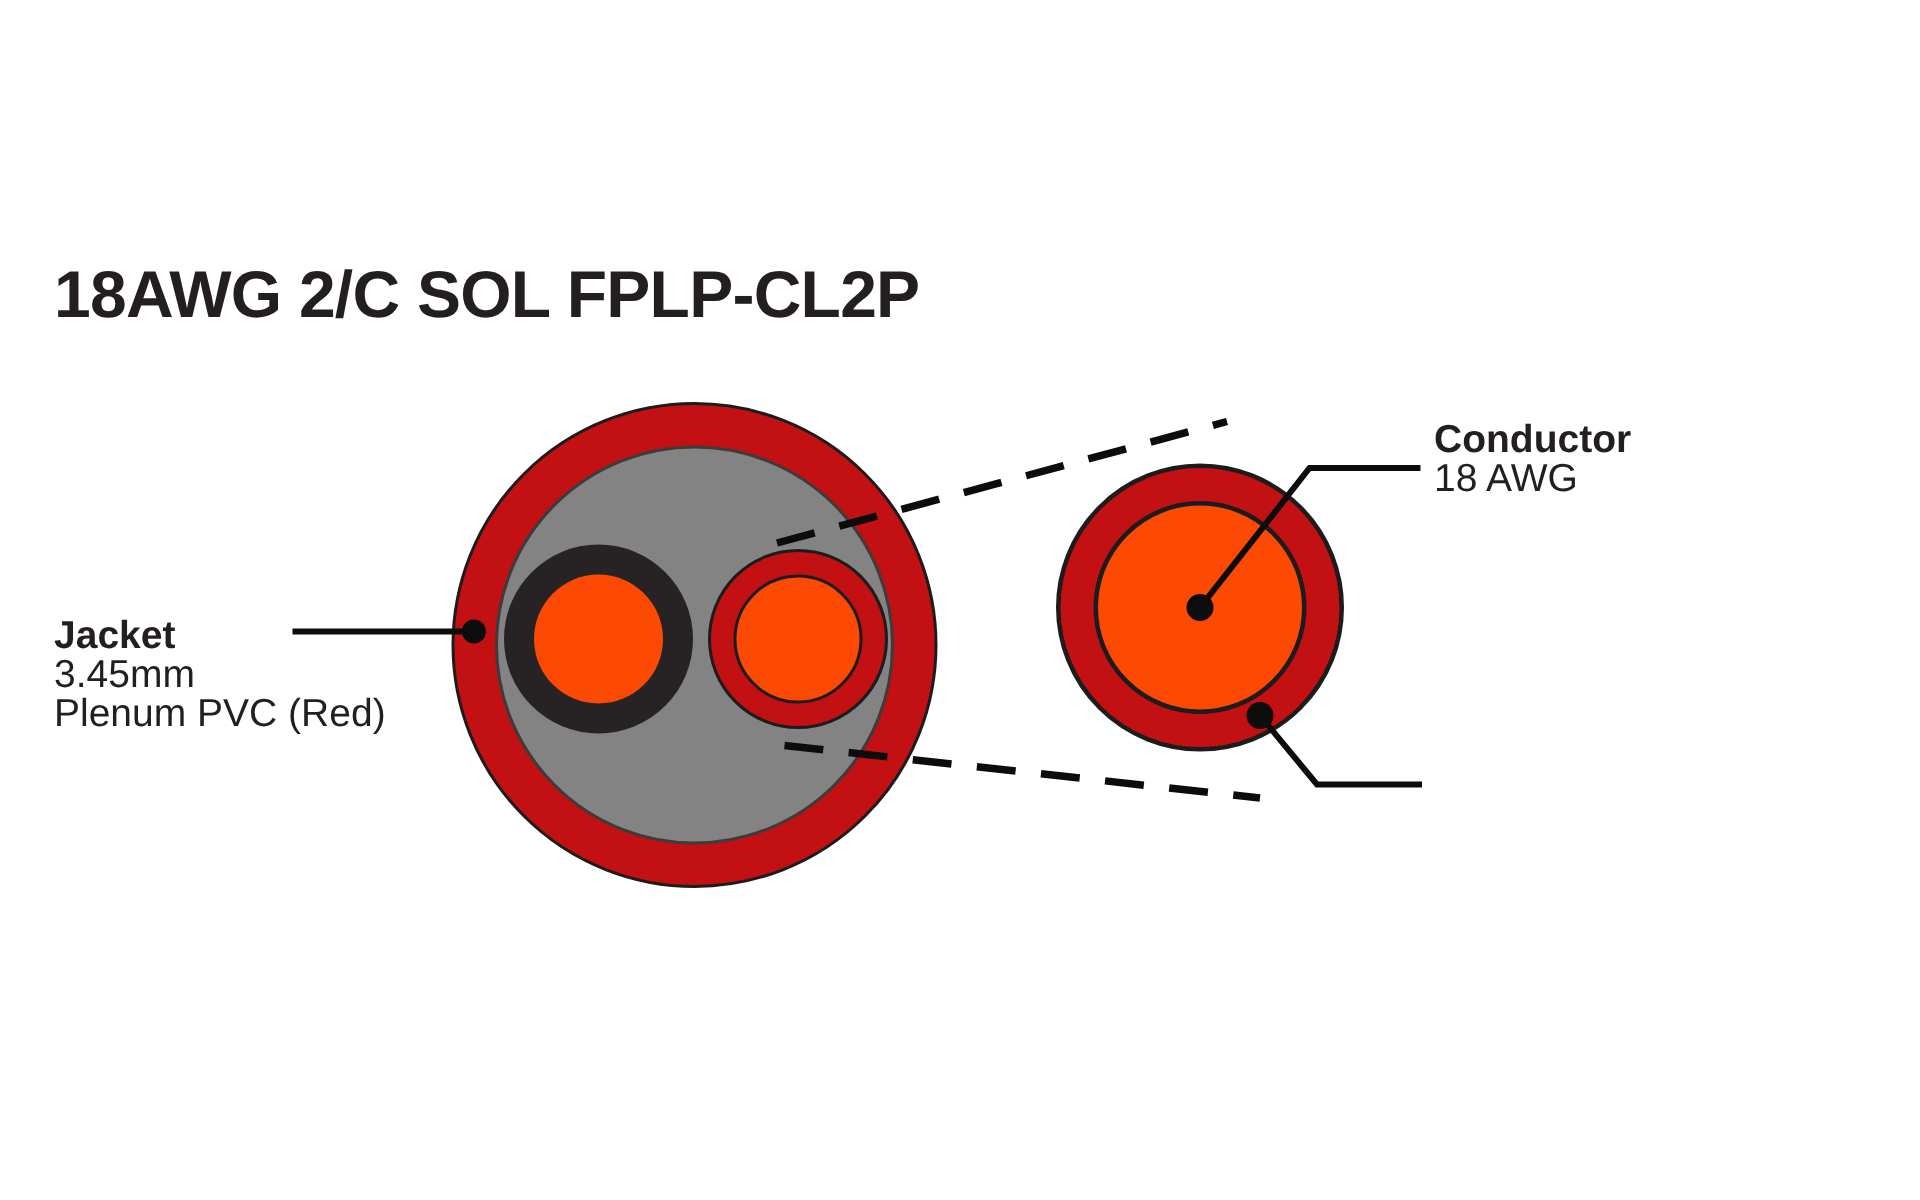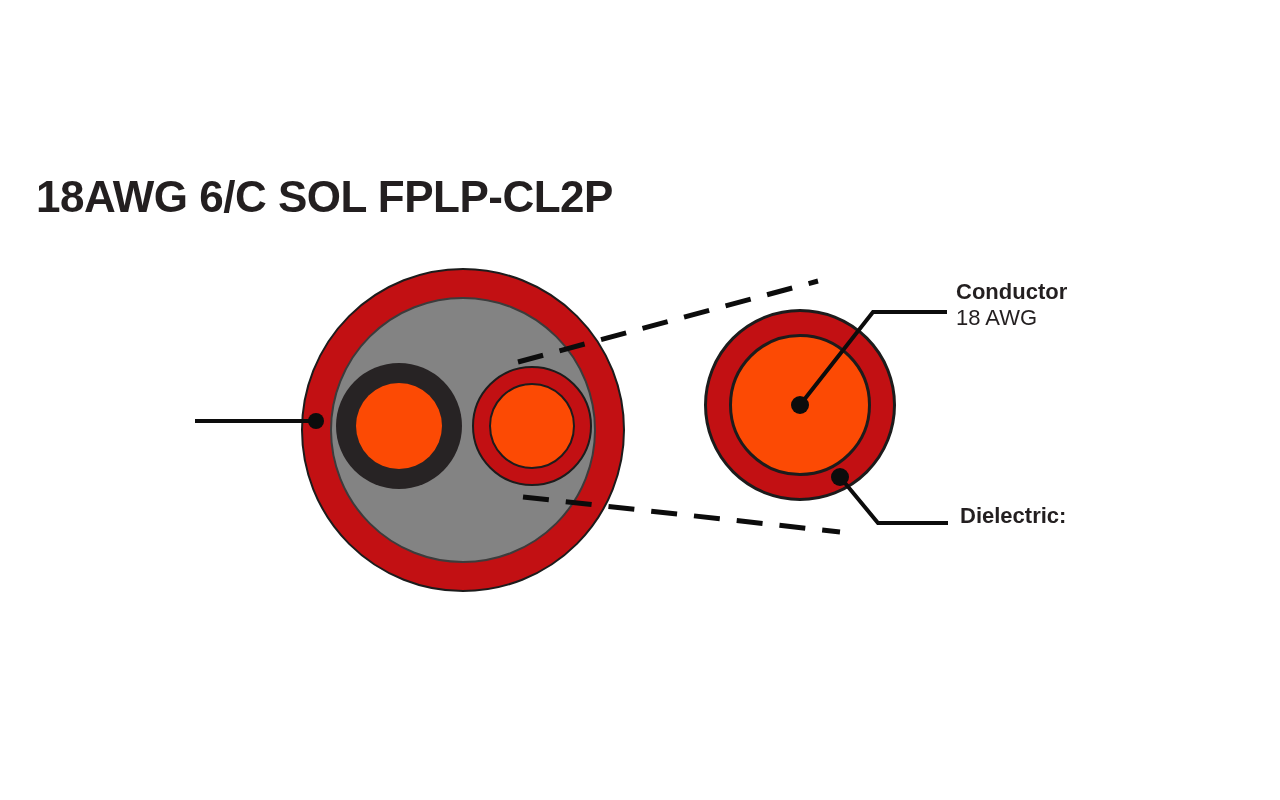--- a/index.html
+++ b/index.html
@@ -75,32 +75,32 @@
     border: 3px solid var(--outline-black);
   }
 
   
   svg.overlay { position: absolute; inset: 0; pointer-events: none; }
   .dash-line { stroke: #0c0c0c; stroke-width: 5; stroke-dasharray: 26 17; fill: none; }
   .leader-line { stroke: #0c0c0c; stroke-width: 4; fill: none; }
   .leader-dot { fill: #0c0c0c; }
 
   
-  .label { position: absolute; font-size: 22px; line-height: 26px; white-space: nowrap; }
+  .label { position: absolute; font-size: 26px; line-height: 26px; white-space: nowrap; }
   .label .lbl-title { font-weight: bold; }
   .label-jacket { left: 36px; top: 410px; }
   .label-conductor { left: 956px; top: 279px; }
   .label-dielectric { left: 960px; top: 503px; }
 </style>
 </head>
 <body>
 
 <div class="stage">
 
-  <h1 class="page-title">18AWG 6/C SOL FPLP-CL2P</h1>
+  <h1 class="page-title">18AWG 2/C SOL FPLP-CL2P</h1>
 
   <div class="circle jacket-ring"></div>
   <div class="circle filler"></div>
   <div class="circle cond-black"></div>
   <div class="circle cond-black-core"></div>
   <div class="circle cond-red"></div>
   <div class="circle cond-red-core"></div>
 
   <div class="circle big-dielectric"></div>
   <div class="circle big-core"></div>
@@ -113,23 +113,27 @@
     <line class="leader-line" x1="195" y1="421" x2="316" y2="421"></line>
     <circle class="leader-dot" cx="316" cy="421" r="8"></circle>
 
     <polyline class="leader-line" points="800,405 873,312 947,312"></polyline>
     <circle class="leader-dot" cx="800" cy="405" r="9"></circle>
 
     <polyline class="leader-line" points="840,477 878,523 948,523"></polyline>
     <circle class="leader-dot" cx="840" cy="477" r="9"></circle>
   </svg>
 
+  <div class="label label-jacket">
+    <div class="lbl-title">Jacket</div>
+    <div>3.45mm</div>
+    <div>Plenum PVC (Red)</div>
+  </div>
 
   <div class="label label-conductor">
     <div class="lbl-title">Conductor</div>
     <div>18 AWG</div>
   </div>
 
   <div class="label label-dielectric">
-    <div class="lbl-title">Dielectric:</div>
   </div>
 
 </div>
 
 </body></html>

